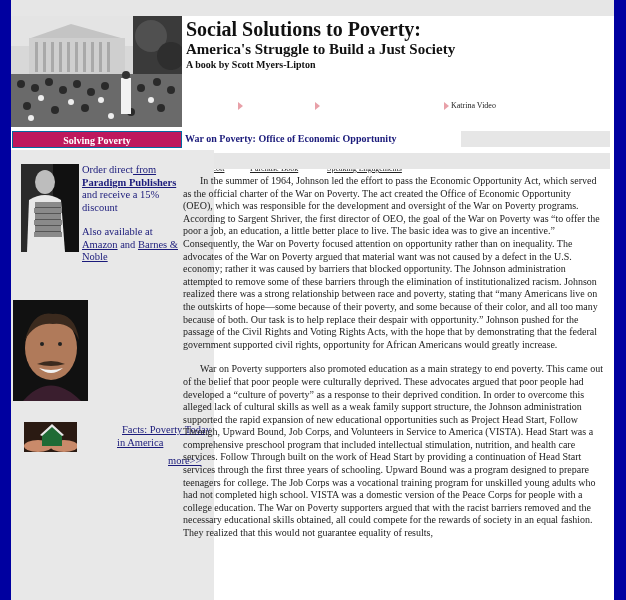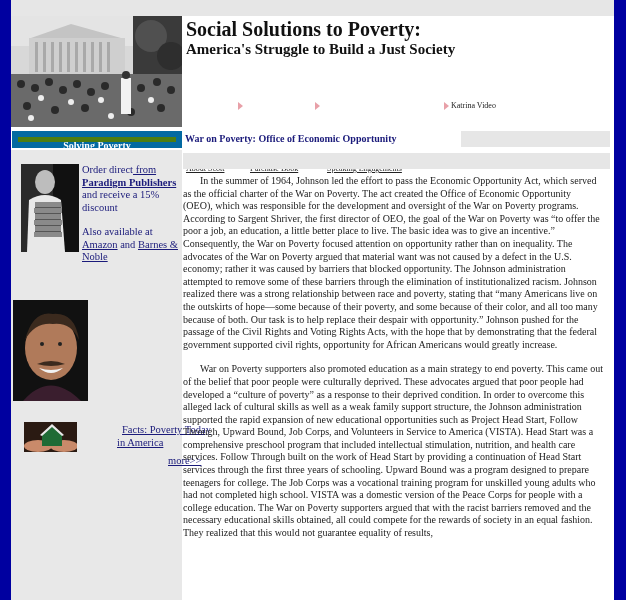--- a/index.html
+++ b/index.html
@@ -14,25 +14,25 @@
   .hero { position:absolute; left:0; top:16px; width:171px; height:111px; overflow:hidden; background:#bbb; }
   .hero svg { display:block; }
   .title-block { position:absolute; left:175px; top:18px; width:420px; }
   .title1 { font-size:20px; font-weight:bold; color:#111; line-height:22px; margin:0; }
   .title2 { font-size:15px; font-weight:bold; color:#111; line-height:18px; margin:0; }
   .title3 { font-size:10px; font-weight:bold; color:#111; line-height:14px; margin:0; }
   .nav { position:absolute; left:175px; top:101px; height:14px; width:420px; font-size:8px; }
   .nav a { position:absolute; top:16px; color:#222; text-decoration:underline;margin-top:47px; }
   .nav .arrow { position:absolute; top:1px; width:0; height:0; border-top:4px solid transparent; border-bottom:4px solid transparent; border-left:5px solid #e8a0a8; }
   .nav .plain { position:absolute; top:0; color:#222; }
-  .solving { position:absolute; left:1px; top:131px; width:170px; height:17px; background:#4d7c0f; color:#fff; font-size:10px; font-weight:bold; text-align:center; line-height:17px; border:6px solid #0369a1; box-sizing:border-box;}
+  .solving { position:absolute; left:1px; top:131px; width:170px; height:17px; background:#be185d; color:#fff; font-size:10px; font-weight:bold; text-align:center; line-height:17px; border:1px solid #0369a1; box-sizing:border-box;}
   .heading { position:absolute; left:174px; top:133px; font-size:10px; font-weight:bold; color:#1a1a7a; }
   .headgray { position:absolute; left:450px; top:131px; width:149px; height:16px; background:#e6e6e6; }
   .bar2 { position:absolute; left:172px; top:153px; width:427px; height:16px; background:#e6e6e6; }
-  .sidebar { position:absolute; left:0; top:150px; width:171px; height:450px; background:#e8e8e8; }
+  .sidebar { position:absolute; left:0; top:150px; width:203px; height:450px; background:#e8e8e8; }
   .sb-text { position:absolute; color:#1a1a7a; font-size:10.5px; line-height:12.5px; }
   .sb-text a { color:#1a1a7a; text-decoration:underline; }
   .photo { position:absolute; overflow:hidden; }
   .content { position:absolute; left:172px; top:175px; width:420px; font-size:10px; line-height:12.6px; color:#222;font-family:Liberation Serif, serif; }
   .content p { margin:0 0 12px 0; }
   .indent { display:inline-block; width:17px; }
   .rightbar { position:absolute; left:600px; top:16px; width:3px; height:584px; background:#fff; }
 </style>
 </head>
 <body>
@@ -88,20 +88,21 @@
           <circle cx="20" cy="102" r="3"></circle>
       </g>
       <rect x="110" y="62" width="10" height="36" fill="#f2f2f2"></rect>
       <circle cx="115" cy="59" r="4" fill="#333"></circle>
     </svg>
   </div>
 
   <div class="title-block">
     <p class="title1">Social Solutions to Poverty:</p>
     <p class="title2">America's Struggle to Build a Just Society</p>
+    <p class="title3">A book by Scott Myers-Lipton</p>
   </div>
 
   <div class="nav">
     <a style="left:0">About Scott</a>
     <span class="arrow" style="left:52px"></span>
     <a style="left:64px">Purchase Book</a>
     <span class="arrow" style="left:129px"></span>
     <a style="left:141px">Speaking Engagements</a>
     <span class="arrow" style="left:258px"></span>
     <span class="plain" style="left:265px">Katrina Video</span>

